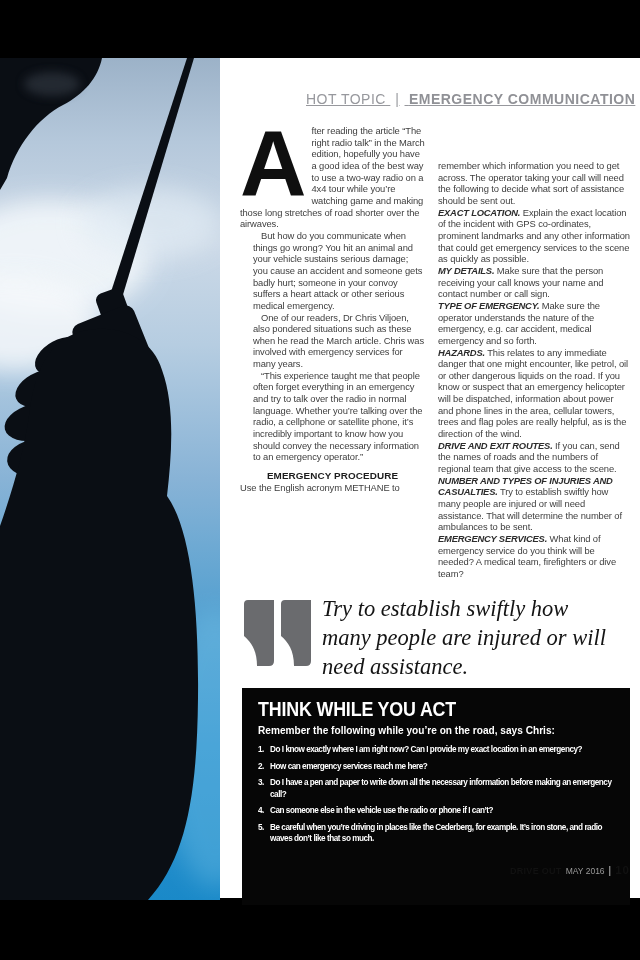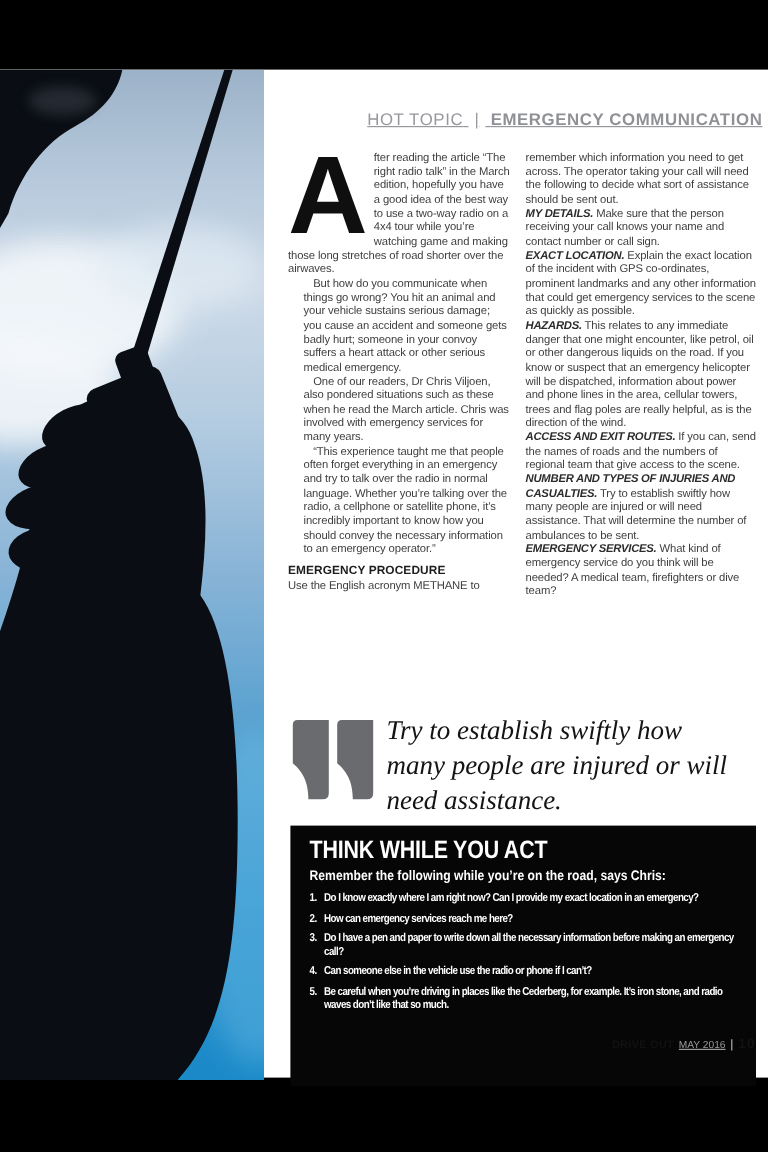--- a/index.html
+++ b/index.html
@@ -15,26 +15,26 @@
   .content{position:absolute;left:240px;top:58px;width:390px;height:842px;}
 
   .section-header{position:absolute;top:33px;left:66px;font-size:14px;letter-spacing:.5px;
       color:#97989d;white-space:nowrap;text-decoration:underline;}
   .kicker{font-weight:400;}
   .hdr-div{font-weight:400;margin:0 5px;color:#9b9ca1;}
   .hdr-title{font-weight:700;color:#909196;}
 
   .columns{position:absolute;top:67px;left:0;display:flex;gap:13px;}
   .col1{width:185px;}
-  .col2{width:192px;}
+  .col2{width:192px;margin-top:35px;}
   .columns p{margin:0;font-size:9.4px;line-height:11.65px;letter-spacing:-.1px;color:#3e3e3e;}
   .columns p.indent{text-indent:8px;margin-left:13px;}
   .dropcap{float:left;font-size:92px;line-height:70px;height:70px;font-weight:700;color:#0f0f0f;
       margin:3px 7px 0 0;letter-spacing:-2px;}
-  .subhead{margin:7px 0 1px;font-size:9.9px;font-weight:700;color:#1d1d1d;letter-spacing:.1px;}
+  .subhead{margin:7px 0 1px;font-size:9.9px;font-weight:700;color:#1d1d1d;letter-spacing:.1px;text-align:center;}
   .runin-head{font-weight:700;font-style:italic;color:#2c2c2c;letter-spacing:-.2px;}
 
   .pullquote{position:absolute;top:536px;left:2px;width:388px;display:flex;}
   .qmarks{flex:none;width:72px;margin-top:6px;}
   .qtext{font-family:"Liberation Serif",serif;font-style:italic;font-size:22.5px;line-height:29px;
       color:#141414;margin-left:8px;width:296px;}
 
   .think-box{position:absolute;top:630px;left:2px;width:388px;height:217px;background:#060606;
       color:#fff;box-sizing:border-box;padding:9px 14px 0 16px;overflow:hidden;}
   .tb-title{margin:0 0 3px;font-size:21px;font-weight:700;letter-spacing:-.2px;
@@ -42,21 +42,21 @@
   .tb-sub{margin:0 0 7px;font-size:11.5px;font-weight:700;
       transform:scaleX(.88);transform-origin:left;white-space:nowrap;}
   .tb-items{width:418px;transform:scaleX(.86);transform-origin:left top;}
   .tb-item{display:flex;font-size:9.5px;font-weight:700;line-height:11.5px;letter-spacing:-.55px;
       margin-bottom:5px;}
   .tb-num{flex:none;width:14px;}
 
   .page-footer{position:absolute;top:806px;right:0;display:flex;align-items:baseline;gap:4px;
       white-space:nowrap;}
   .f-mag{font-size:9px;font-weight:700;color:#111;letter-spacing:.3px;}
-  .f-issue{font-size:8.5px;color:#9a9a9a;text-decoration:underline;}
+  .f-issue{font-size:8.5px;color:#9a9a9a;}
   .f-div{font-size:10px;color:#c9c9c9;}
   .f-num{font-size:11.5px;font-weight:700;color:#111;letter-spacing:1px;}
 </style>
 </head>
 <body>
 
 <div class="screen">
   <div class="bar top"></div>
   <div class="bar bottom"></div>
 
@@ -113,24 +113,25 @@
           <span class="dropcap">A</span><span>fter reading the article “The right radio talk” in the March edition, hopefully you have a good idea of the best way to use a two-way radio on a 4x4 tour while you’re watching game and making those long stretches of road shorter over the airwaves.</span>
         </p>
         <p class="indent">But how do you communicate when things go wrong? You hit an animal and your vehicle sustains serious damage; you cause an accident and someone gets badly hurt; someone in your convoy suffers a heart attack or other serious medical emergency.</p>
         <p class="indent">One of our readers, Dr Chris Viljoen, also pondered situations such as these when he read the March article. Chris was involved with emergency services for many years.</p>
         <p class="indent">“This experience taught me that people often forget everything in an emergency and try to talk over the radio in normal language. Whether you’re talking over the radio, a cellphone or satellite phone, it’s incredibly important to know how you should convey the necessary information to an emergency operator.”</p>
         <h3 class="subhead">EMERGENCY PROCEDURE</h3>
         <p>Use the English acronym METHANE to</p>
       </div>
       <div class="col2">
         <p>remember which information you need to get across. The operator taking your call will need the following to decide what sort of assistance should be sent out.</p>
+        <p><span class="runin-head">EXACT LOCATION.</span><span> Explain the exact location of the incident with GPS co-ordinates, prominent landmarks and any other information that could get emergency services to the scene as quickly as possible.</span></p>
         <p><span class="runin-head">MY DETAILS.</span><span> Make sure that the person receiving your call knows your name and contact number or call sign.</span></p>
-        <p><span class="runin-head">EXACT LOCATION.</span><span> Explain the exact location of the incident with GPS co-ordinates, prominent landmarks and any other information that could get emergency services to the scene as quickly as possible.</span></p>
+        <p><span class="runin-head">TYPE OF EMERGENCY.</span><span> Make sure the operator understands the nature of the emergency, e.g. car accident, medical emergency and so forth.</span></p>
         <p><span class="runin-head">HAZARDS.</span><span> This relates to any immediate danger that one might encounter, like petrol, oil or other dangerous liquids on the road. If you know or suspect that an emergency helicopter will be dispatched, information about power and phone lines in the area, cellular towers, trees and flag poles are really helpful, as is the direction of the wind.</span></p>
-        <p><span class="runin-head">ACCESS AND EXIT ROUTES.</span><span> If you can, send the names of roads and the numbers of regional team that give access to the scene.</span></p>
+        <p><span class="runin-head">DRIVE AND EXIT ROUTES.</span><span> If you can, send the names of roads and the numbers of regional team that give access to the scene.</span></p>
         <p><span class="runin-head">NUMBER AND TYPES OF INJURIES AND CASUALTIES.</span><span> Try to establish swiftly how many people are injured or will need assistance. That will determine the number of ambulances to be sent.</span></p>
         <p><span class="runin-head">EMERGENCY SERVICES.</span><span> What kind of emergency service do you think will be needed? A medical team, firefighters or dive team?</span></p>
       </div>
     </div>
 
     <div class="pullquote">
       <svg class="qmarks" viewBox="0 0 68 68" width="68" height="68">
         <path d="M4,0 H30 V61 Q30,66 25,66 H13 C13,50 7,42 0,36 V4 Q0,0 4,0 Z" fill="#6a6b6e"></path>
         <path d="M41,0 H67 V61 Q67,66 62,66 H50 C50,50 44,42 37,36 V4 Q37,0 41,0 Z" fill="#6a6b6e"></path>
       </svg>

